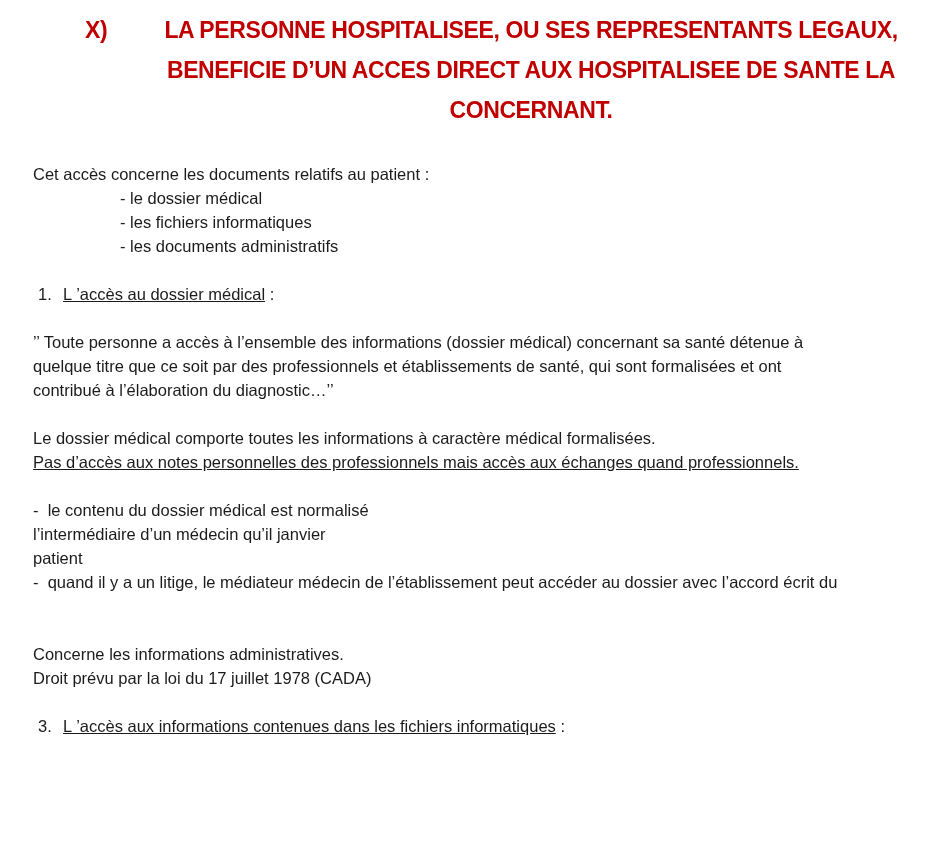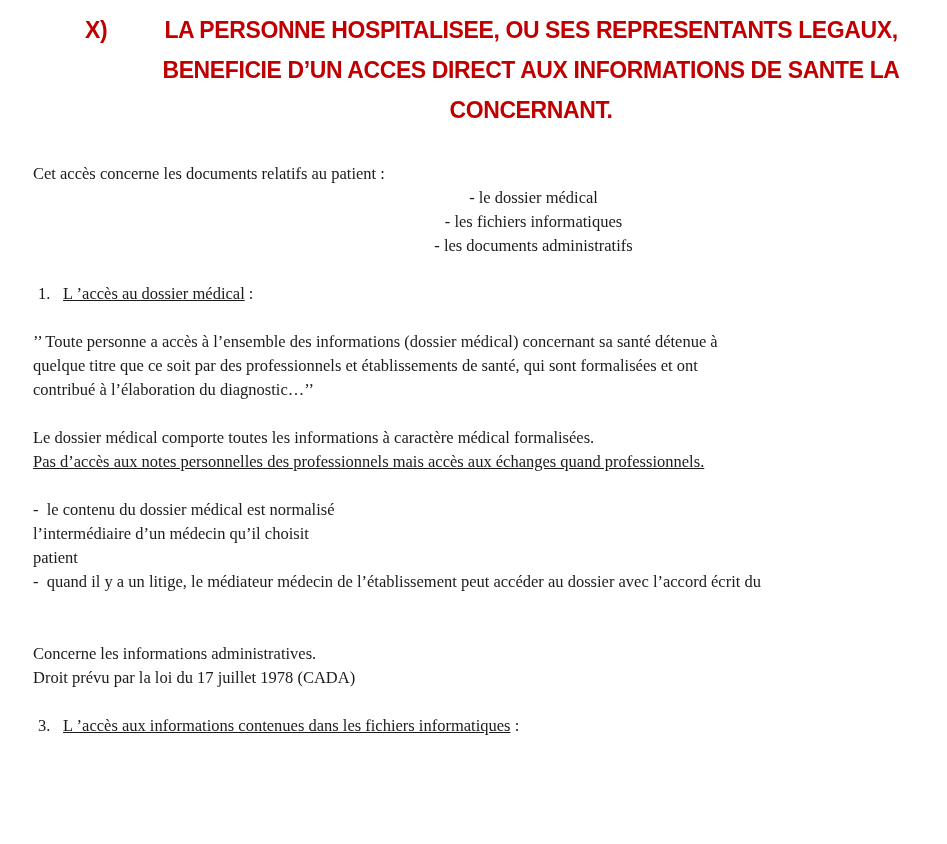--- a/index.html
+++ b/index.html
@@ -33,45 +33,44 @@
   .heading-num{
     position:absolute;
     left:-60px;top:0;
   }
   .h-line{white-space:pre;text-align:center;}
   
   .bodytext{
     margin:32px 0 0 33px;
     font-size:16.5px;
     line-height:24px;
-    font-family:Liberation Serif, serif;
   }
   .line{
     white-space:pre;
     min-height:24px;
   }
   .sp{height:24px;}
-  .indent1{padding-left:87px;text-align:center;}
+  .indent1{padding-left:87px;}
   .numline .num{
     display:inline-block;
     width:25px;
     margin-left:5px;
   }
   .u{text-decoration:underline;}
   .suffix{white-space:pre;}
 </style>
 </head>
 <body>
 
 <div class="page">
 
   <div class="heading">
     <span class="heading-num">X)</span>
     <div class="h-line">LA PERSONNE HOSPITALISEE, OU SES REPRESENTANTS LEGAUX,</div>
-    <div class="h-line">BENEFICIE D’UN ACCES DIRECT AUX INFORMATIONS DE SANTE LA</div>
+    <div class="h-line">BENEFICIE D’UN ACCES DIRECT AUX HOSPITALISEE DE SANTE LA</div>
     <div class="h-line">CONCERNANT.</div>
   </div>
 
   <div class="bodytext">
 
     <div class="line">Cet accès concerne les documents relatifs au patient :</div>
     <div class="line indent1">- le dossier médical</div>
     <div class="line indent1">- les fichiers informatiques</div>
     <div class="line indent1">- les documents administratifs</div>
 
@@ -86,21 +85,21 @@
     <div class="line">contribué à l’élaboration du diagnostic…’’</div>
 
     <div class="sp"></div>
 
     <div class="line">Le dossier médical comporte toutes les informations à caractère médical formalisées.</div>
     <div class="line u">Pas d’accès aux notes personnelles des professionnels mais accès aux échanges quand professionnels.</div>
 
     <div class="sp"></div>
 
     <div class="line">-  le contenu du dossier médical est normalisé</div>
-    <div class="line">l’intermédiaire d’un médecin qu’il choisit</div>
+    <div class="line">l’intermédiaire d’un médecin qu’il janvier</div>
     <div class="line">patient</div>
     <div class="line">-  quand il y a un litige, le médiateur médecin de l’établissement peut accéder au dossier avec l’accord écrit du</div>
 
     <div class="sp"></div>
 
 
     <div class="sp"></div>
 
     <div class="line">Concerne les informations administratives.</div>
     <div class="line">Droit prévu par la loi du 17 juillet 1978 (CADA)</div>

